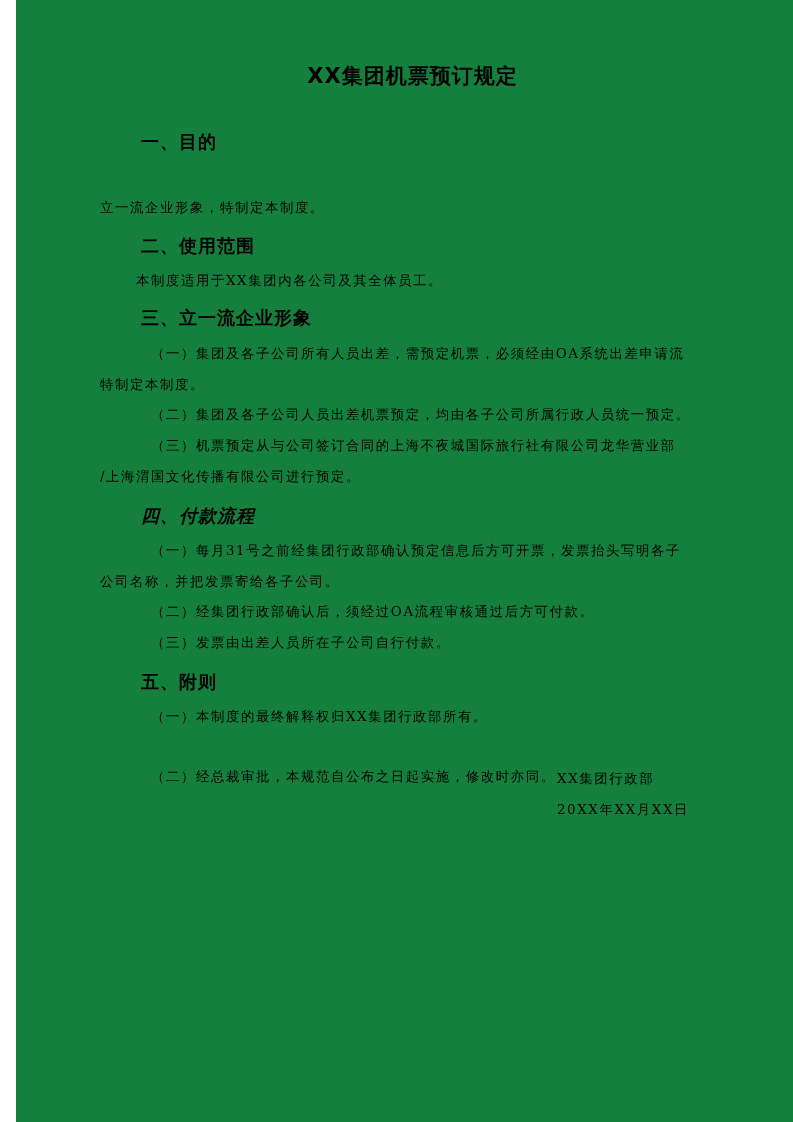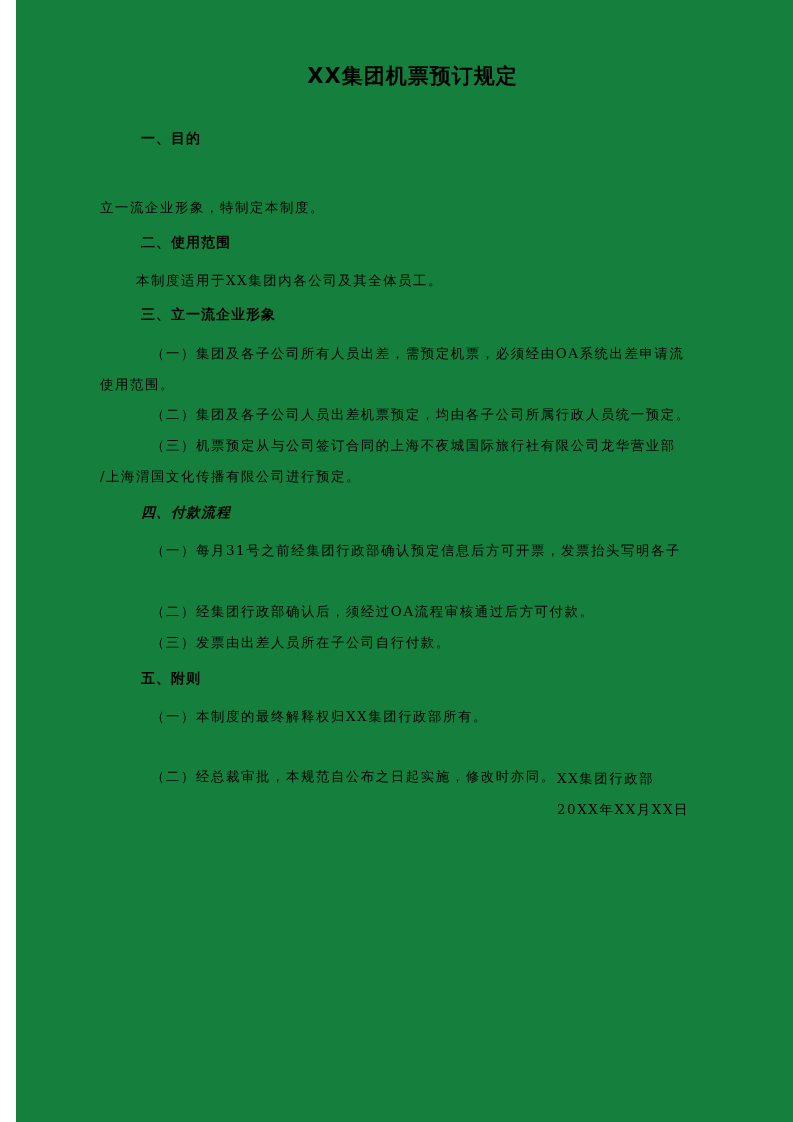--- a/index.html
+++ b/index.html
@@ -3,48 +3,49 @@
   <meta charset="utf-8">
   <style>
     html, body { margin: 0; padding: 0; background: #ffffff; }
     body { width: 793px; height: 1122px; position: relative; overflow: hidden;
            font-family: "DejaVu Serif", "Liberation Serif", serif; color: #000; }
     .page { position: absolute; left: 16px; top: 0; width: 793px; height: 1122px; background: #15803d; }
     .title { position: absolute; left: 0; width: 793px; top: 62px; text-align: center;
              font-family: "DejaVu Sans", "Liberation Sans", sans-serif; font-weight: bold;
              font-size: 21px; letter-spacing: 1px; }
     .h { position: absolute; left: 125px; font-family: "DejaVu Sans", "Liberation Sans", sans-serif;
-         font-weight: bold; font-size: 14px; letter-spacing: 1px; }
+         font-weight: bold; font-size: 18px; letter-spacing: 1px; }
     .p { position: absolute; font-size: 13.4px; letter-spacing: 1.6px; line-height: 18px; white-space: nowrap; }
     .ind { left: 135px; }
     .ind2 { left: 120px; }
     .full { left: 84px; }
     .right { left: 541px; }
   </style>
 </head>
 <body>
 
 <div class="page">
   <div class="title">XX集团机票预订规定</div>
 
   <div class="h" style="top:130px;">一、目的</div>
   <div class="p full" style="top:199px;">立一流企业形象，特制定本制度。</div>
 
   <div class="h" style="top:234px;">二、使用范围</div>
   <div class="p ind2" style="top:272px;">本制度适用于XX集团内各公司及其全体员工。</div>
 
   <div class="h" style="top:306px;">三、立一流企业形象</div>
   <div class="p ind" style="top:345px;">（一）集团及各子公司所有人员出差，需预定机票，必须经由OA系统出差申请流</div>
-  <div class="p full" style="top:376px;">使用范围。</div>
+  <div class="p full" style="top:376px;">特制定本制度。</div>
   <div class="p ind" style="top:437px;">（三）机票预定从与公司签订合同的上海不夜城国际旅行社有限公司龙华营业部</div>
   <div class="p ind" style="top:406px;">（二）集团及各子公司人员出差机票预定，均由各子公司所属行政人员统一预定。</div>
   <div class="p full" style="top:468px;">/上海渭国文化传播有限公司进行预定。</div>
 
   <div class="h" style="top:504px;font-style:italic;">四、付款流程</div>
   <div class="p ind" style="top:542px;">（一）每月31号之前经集团行政部确认预定信息后方可开票，发票抬头写明各子</div>
+  <div class="p full" style="top:573px;">公司名称，并把发票寄给各子公司。</div>
   <div class="p ind" style="top:603px;">（二）经集团行政部确认后，须经过OA流程审核通过后方可付款。</div>
   <div class="p ind" style="top:634px;">（三）发票由出差人员所在子公司自行付款。</div>
 
   <div class="h" style="top:670px;">五、附则</div>
   <div class="p ind" style="top:708px;">（一）本制度的最终解释权归XX集团行政部所有。</div>
   <div class="p ind" style="top:739px;margin-top:29px;">（二）经总裁审批，本规范自公布之日起实施，修改时亦同。</div>
 
   <div class="p right" style="top:770px;">XX集团行政部</div>
   <div class="p right" style="top:801px;">20XX年XX月XX日</div>
 </div>

